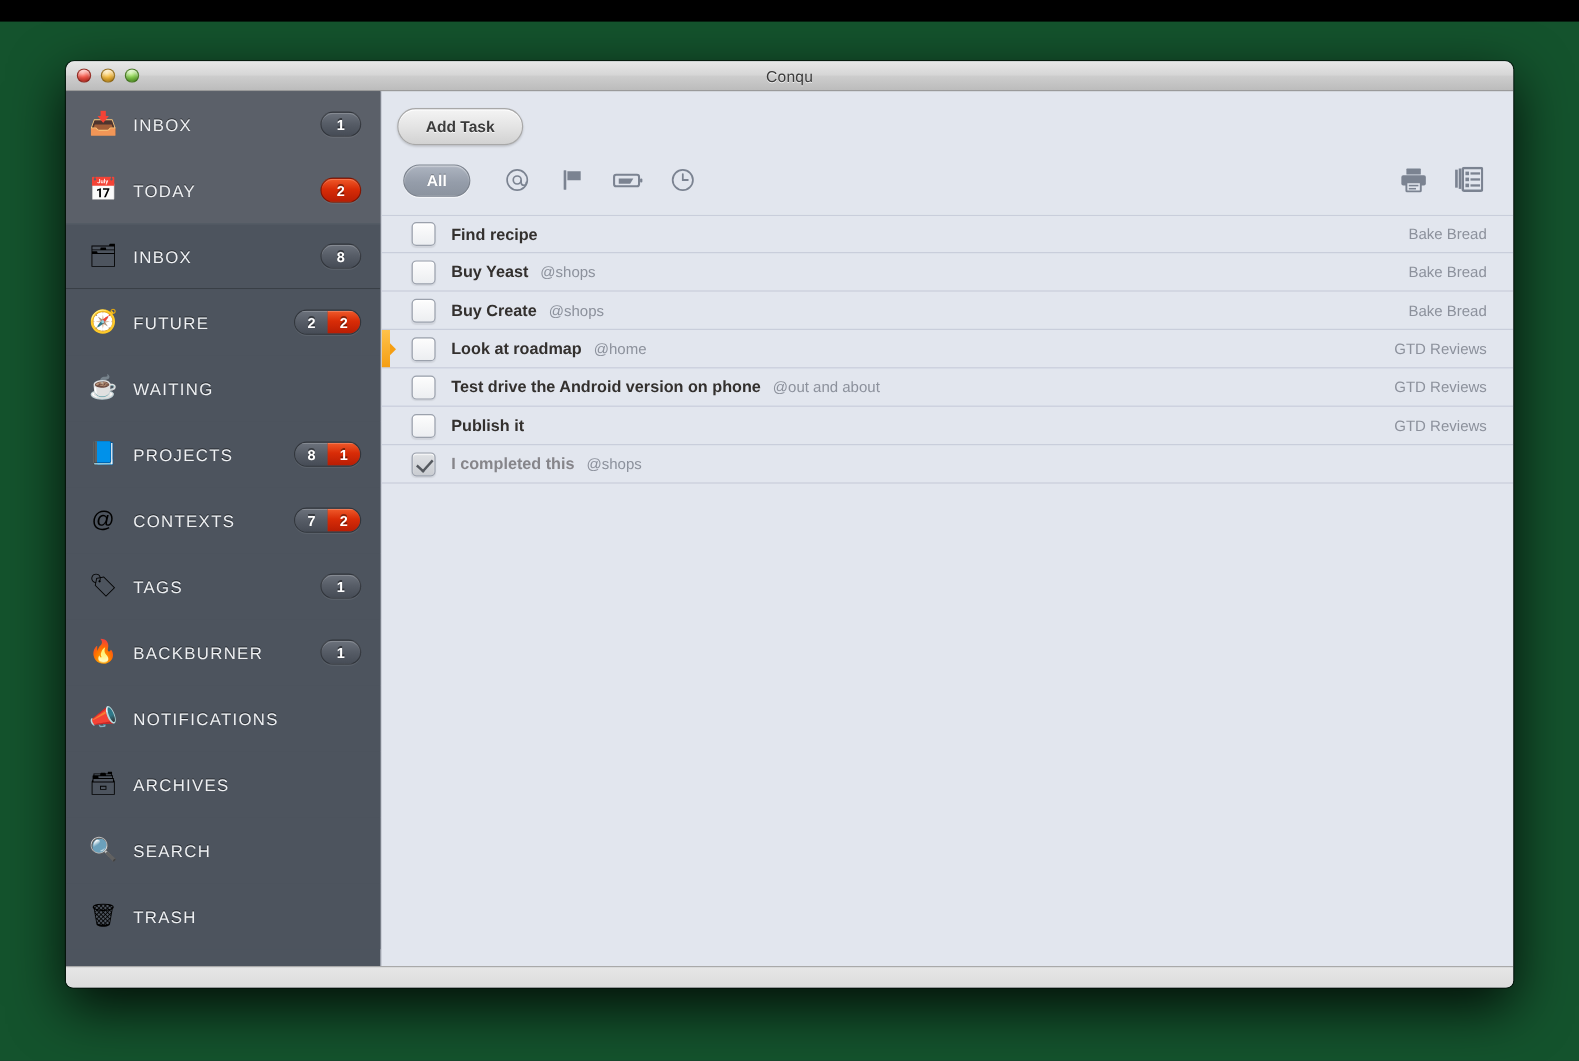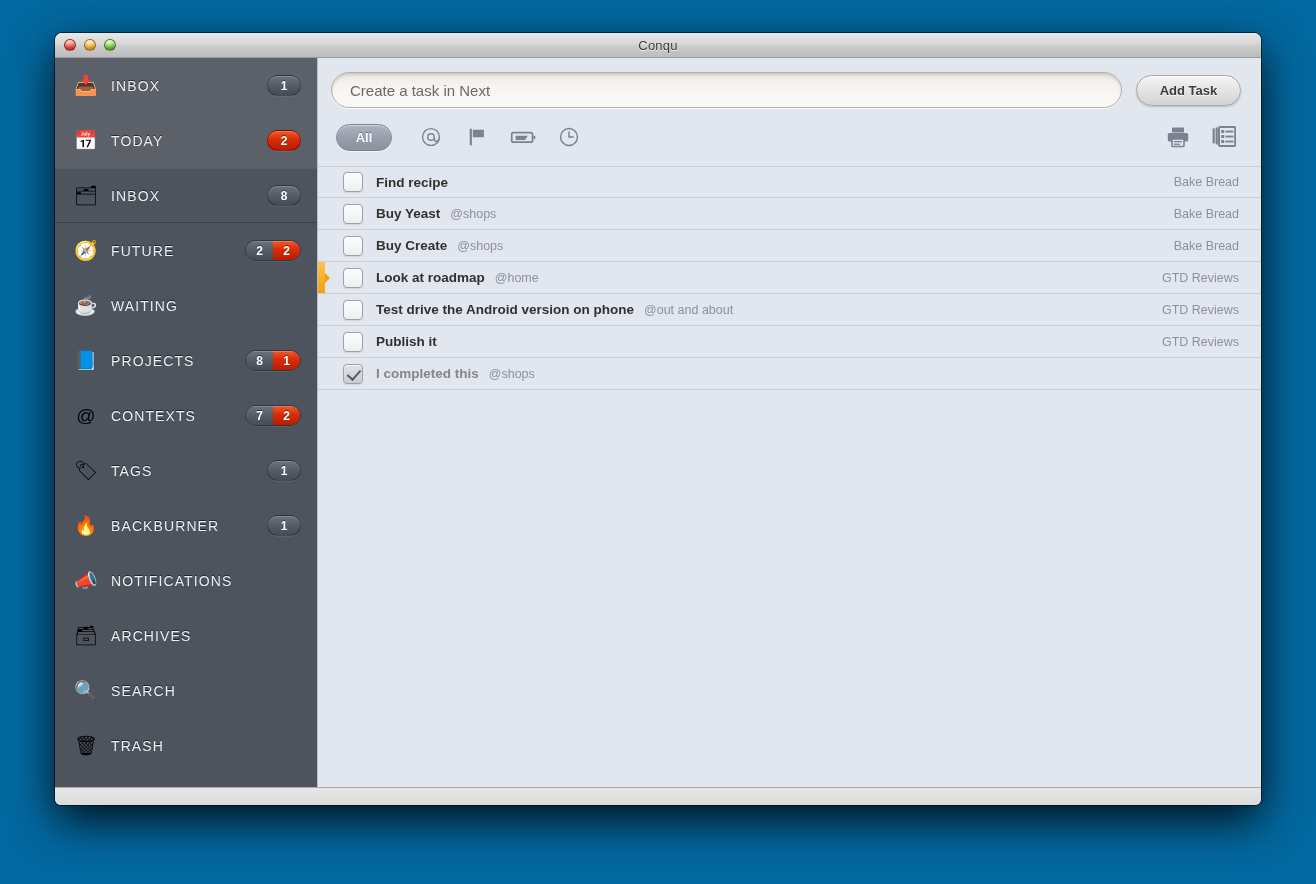--- a/index.html
+++ b/index.html
@@ -8,21 +8,22 @@
     width: 1316px;
     height: 884px;
     background: #000;
     font-family: "Liberation Sans", sans-serif;
     overflow: hidden;
   }
 
   .desktop {
     position: absolute;
     inset: 0;
-    background: #0369a1;
+    background: #14532d;
+    margin-top: 18px;
   }
 
   
   .window {
     position: absolute;
     left: 55px;
     top: 33px;
     width: 1206px;
     height: 772px;
     border-radius: 7px 7px 6px 6px;
@@ -480,21 +481,20 @@
             <span class="nav-icon">🗑</span>
             <span class="nav-label">TRASH</span>
           </div>
         </div>
       </div>
 
       <div class="content">
 
         <div class="toolbar">
           <div class="toolbar-row1">
-            <input class="task-input" type="text" placeholder="Create a task in Next" style="">
             <button class="add-task-btn">Add Task</button>
           </div>
 
           <div class="toolbar-row2">
             <div class="filter-all">All</div>
 
             <div class="filter-icon">
               <svg width="22" height="22" viewBox="0 0 24 24" fill="none" stroke="currentColor" stroke-width="1.5">
                 <circle cx="12" cy="12" r="9.2"></circle>
                 <circle cx="12" cy="12" r="3.6"></circle>

